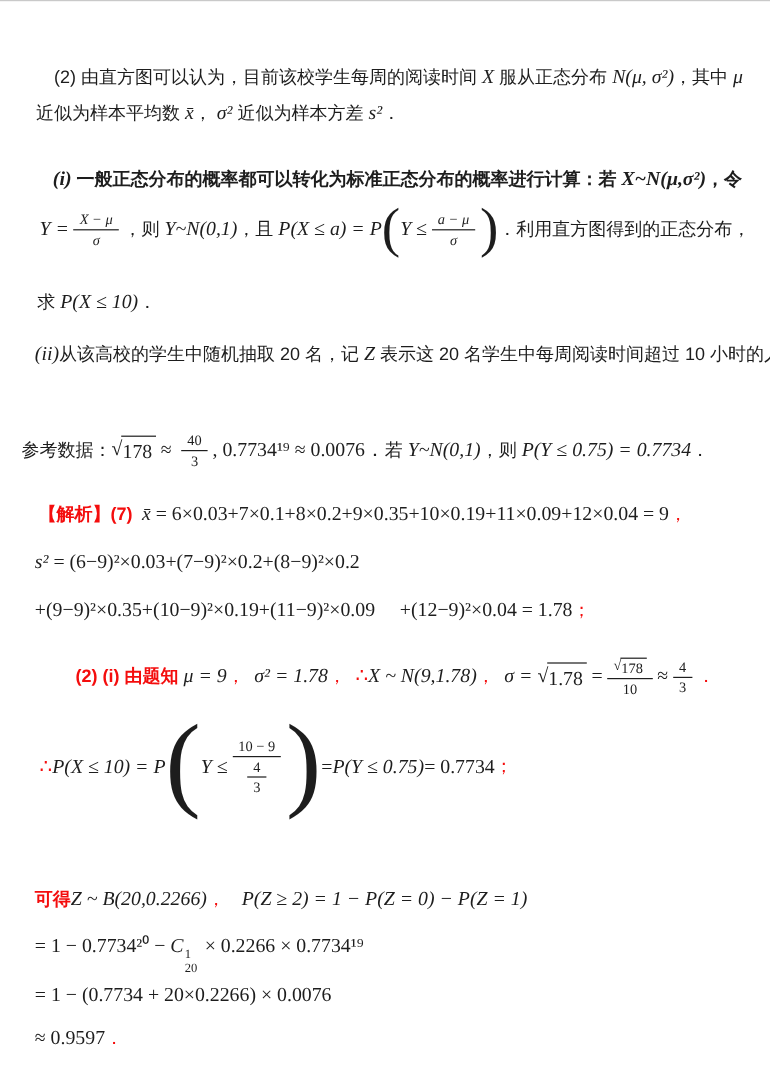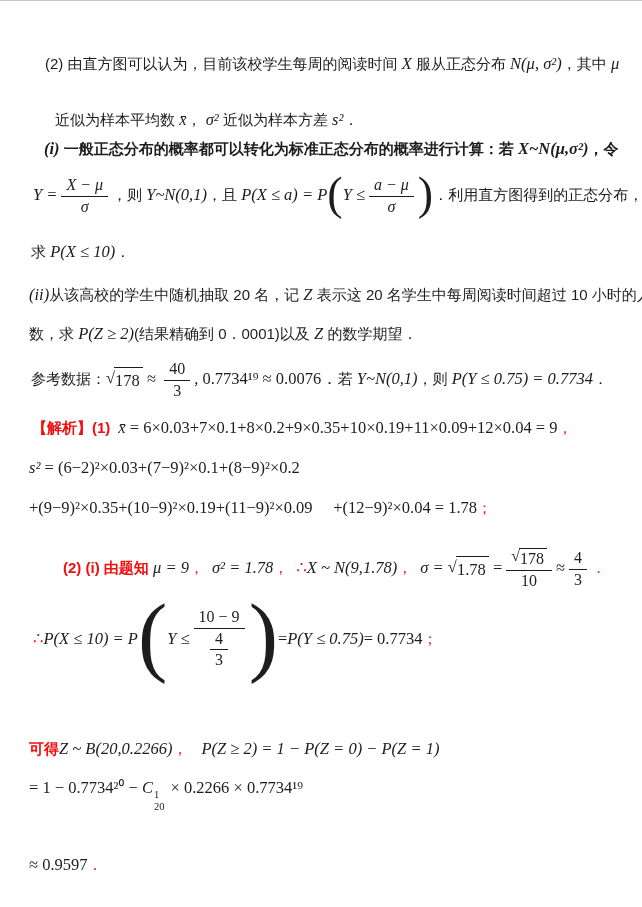--- a/index.html
+++ b/index.html
@@ -10,21 +10,21 @@
   .line{position:absolute;white-space:nowrap;color:var(--ink);
         font-family:"Liberation Sans",sans-serif;font-size:15px;line-height:24px;}
   .cn{font-family:"Liberation Sans",sans-serif;}
   .mi{font-family:"Liberation Serif",serif;font-style:italic;font-size:16.5px;}
   .mn{font-family:"Liberation Serif",serif;font-style:normal;font-size:16.5px;}
   .red{color:var(--red);}
   .tag{color:var(--red);font-weight:bold;}
   .tagn{color:var(--red);font-weight:600;}
   
   .frac{display:inline-flex;flex-direction:column;align-items:center;vertical-align:middle;
-        margin:0 4px;line-height:1.18;font-family:"Liberation Serif",serif;font-size:16px;}
+        margin:0 4px;line-height:1.18;font-family:"Liberation Serif",serif;font-size:12px;}
   .frac .num{border-bottom:1.2px solid currentColor;padding:0 5px 1px;display:inline-flex;align-items:flex-end;}
   .frac .den{padding-top:1px;display:inline-flex;}
   .frac .den .frac{margin:0;}
   .frac .den .frac .num{border-bottom:1.2px solid currentColor;}
   
   .sqrt{display:inline-flex;align-items:stretch;font-family:"Liberation Serif",serif;}
   .sqrt .rsign{display:inline-block;transform:translateY(-1px);}
   .sqrt .rbody{border-top:1.2px solid currentColor;padding:1px 3px 0 1px;margin-left:-1px;}
   
   .bp{display:inline-block;font-family:"Liberation Serif",serif;font-weight:400;
@@ -41,21 +41,21 @@
 </head>
 <body>
 
 <div class="page">
   <div class="top-edge"></div>
 
   <div class="line" style="top:52px;left:45px;">
     <span class="cn">(2) 由直方图可以认为，目前该校学生每周的阅读时间 </span><span class="mi">X</span><span class="cn"> 服从正态分布 </span><span class="mi">N(μ, σ²)</span><span class="cn">，其中 </span><span class="mi">μ</span>
   </div>
 
-  <div class="line" style="top:108px;left:30px;margin-left:25px;">
+  <div class="line" style="top:82px;left:30px;">
     <span class="cn">近似为样本平均数 </span><span class="mi">x̄</span><span class="cn">， </span><span class="mi">σ²</span><span class="cn"> 近似为样本方差 </span><span class="mi">s²</span><span class="cn">．</span>
   </div>
 
   <div class="line" style="top:137px;left:44px;font-weight:bold;">
     <span class="mi">(i)</span><span class="cn"> 一般正态分布的概率都可以转化为标准正态分布的概率进行计算：若 </span><span class="mi">X~N(μ,σ²)</span><span class="cn">，令</span>
   </div>
 
   <div class="line" style="top:176px;left:33px;">
     <span class="mi">Y =</span><span class="frac mi">
         <span class="num">X − μ</span>
@@ -67,40 +67,37 @@
   </div>
 
   <div class="line" style="top:240px;left:31px;">
     <span class="cn">求 </span><span class="mi">P(X ≤ 10)</span><span class="cn">．</span>
   </div>
 
   <div class="line" style="top:283px;left:29px;">
     <span class="mi">(ii)</span><span class="cn">从该高校的学生中随机抽取 20 名，记 </span><span class="mi">Z</span><span class="cn"> 表示这 20 名学生中每周阅读时间超过 10 小时的人</span>
   </div>
 
-  <div class="line" style="top:322px;left:29px;">
-    <span class="cn">数，求 </span><span class="mi">P(Z ≥ 2)</span><span class="cn">(结果精确到 0．0001)以及 </span><span class="mi">Z</span><span class="cn"> 的数学期望．</span>
-  </div>
 
-  <div class="line" style="top:360px;left:31px;text-align:right;">
+  <div class="line" style="top:360px;left:18px;text-align:right;">
     <span class="cn">参考数据：</span><span class="sqrt mn">
         <span class="rsign">√</span>
         <span class="rbody">178</span>
       </span><span class="mn"> ≈ </span><span class="frac mn">
         <span class="num">40</span>
         <span class="den">3</span>
       </span><span class="mn">, 0.7734¹⁹ ≈ 0.0076．</span><span class="cn">若 </span><span class="mi">Y~N(0,1)</span><span class="cn">，则 </span><span class="mi">P(Y ≤ 0.75) = 0.7734</span><span class="cn">．</span>
   </div>
 
   <div class="line" style="top:416px;left:32px;">
-    <span class="tag cn">【解析】(1)</span><span class="gap-sm"></span><span class="mi">x̄</span><span class="mn"> = 6×0.03+7×0.1+8×0.2+9×0.35+10×0.19+11×0.09+12×0.04 = 9</span><span class="red cn">，</span>
+    <span class="tag cn">【解析】(7)</span><span class="gap-sm"></span><span class="mi">x̄</span><span class="mn"> = 6×0.03+7×0.1+8×0.2+9×0.35+10×0.19+11×0.09+12×0.04 = 9</span><span class="red cn">，</span>
   </div>
 
   <div class="line" style="top:456px;left:29px;">
-    <span class="mi">s²</span><span class="mn"> = (6−2)²×0.03+(7−9)²×0.1+(8−9)²×0.2</span>
+    <span class="mi">s²</span><span class="mn"> = (6−9)²×0.03+(7−9)²×0.2+(8−9)²×0.2</span>
   </div>
 
   <div class="line" style="top:496px;left:29px;">
     <span class="mn">+(9−9)²×0.35+(10−9)²×0.19+(11−9)²×0.09　 +(12−9)²×0.04 = 1.78</span><span class="red cn">；</span>
   </div>
 
   <div class="line" style="top:548px;left:42px;margin-left:21px;">
     <span class="tagn cn">(2) (i) 由题知 </span><span class="mi">μ = 9</span><span class="red cn">，</span><span class="gap-sm"></span><span class="mi">σ² = 1.78</span><span class="red cn">，</span><span class="gap-sm"></span><span class="red mn">∴</span><span class="mi">X ~ N(9,1.78)</span><span class="red cn">，</span><span class="gap-sm"></span><span class="mi">σ = </span><span class="sqrt mn">
         <span class="rsign">√</span>
         <span class="rbody">1.78</span>
@@ -144,17 +141,20 @@
     <span class="tagn cn">可得</span><span class="mi">Z ~ B(20,0.2266)</span><span class="red cn">，</span><span class="gap-md"></span><span class="mi">P(Z ≥ 2) = 1 − P(Z = 0) − P(Z = 1)</span>
   </div>
 
   <div class="line" style="top:776px;left:29px;">
     <span class="mn">= 1 − 0.7734²⁰ − </span><span class="mi">C</span><span class="supsub">
         <span class="ss-sup">1</span>
         <span class="ss-sub">20</span>
       </span><span class="mn"> × 0.2266 × 0.7734¹⁹</span>
   </div>
 
+  <div class="line" style="top:817px;left:29px;">
+    <span class="mn">= 1 − (0.7734 + 20×0.2266) × 0.0076</span>
+  </div>
 
   <div class="line" style="top:853px;left:29px;">
     <span class="mn">≈ 0.9597</span><span class="red cn">．</span>
   </div>
 </div>
 
 </body></html>

